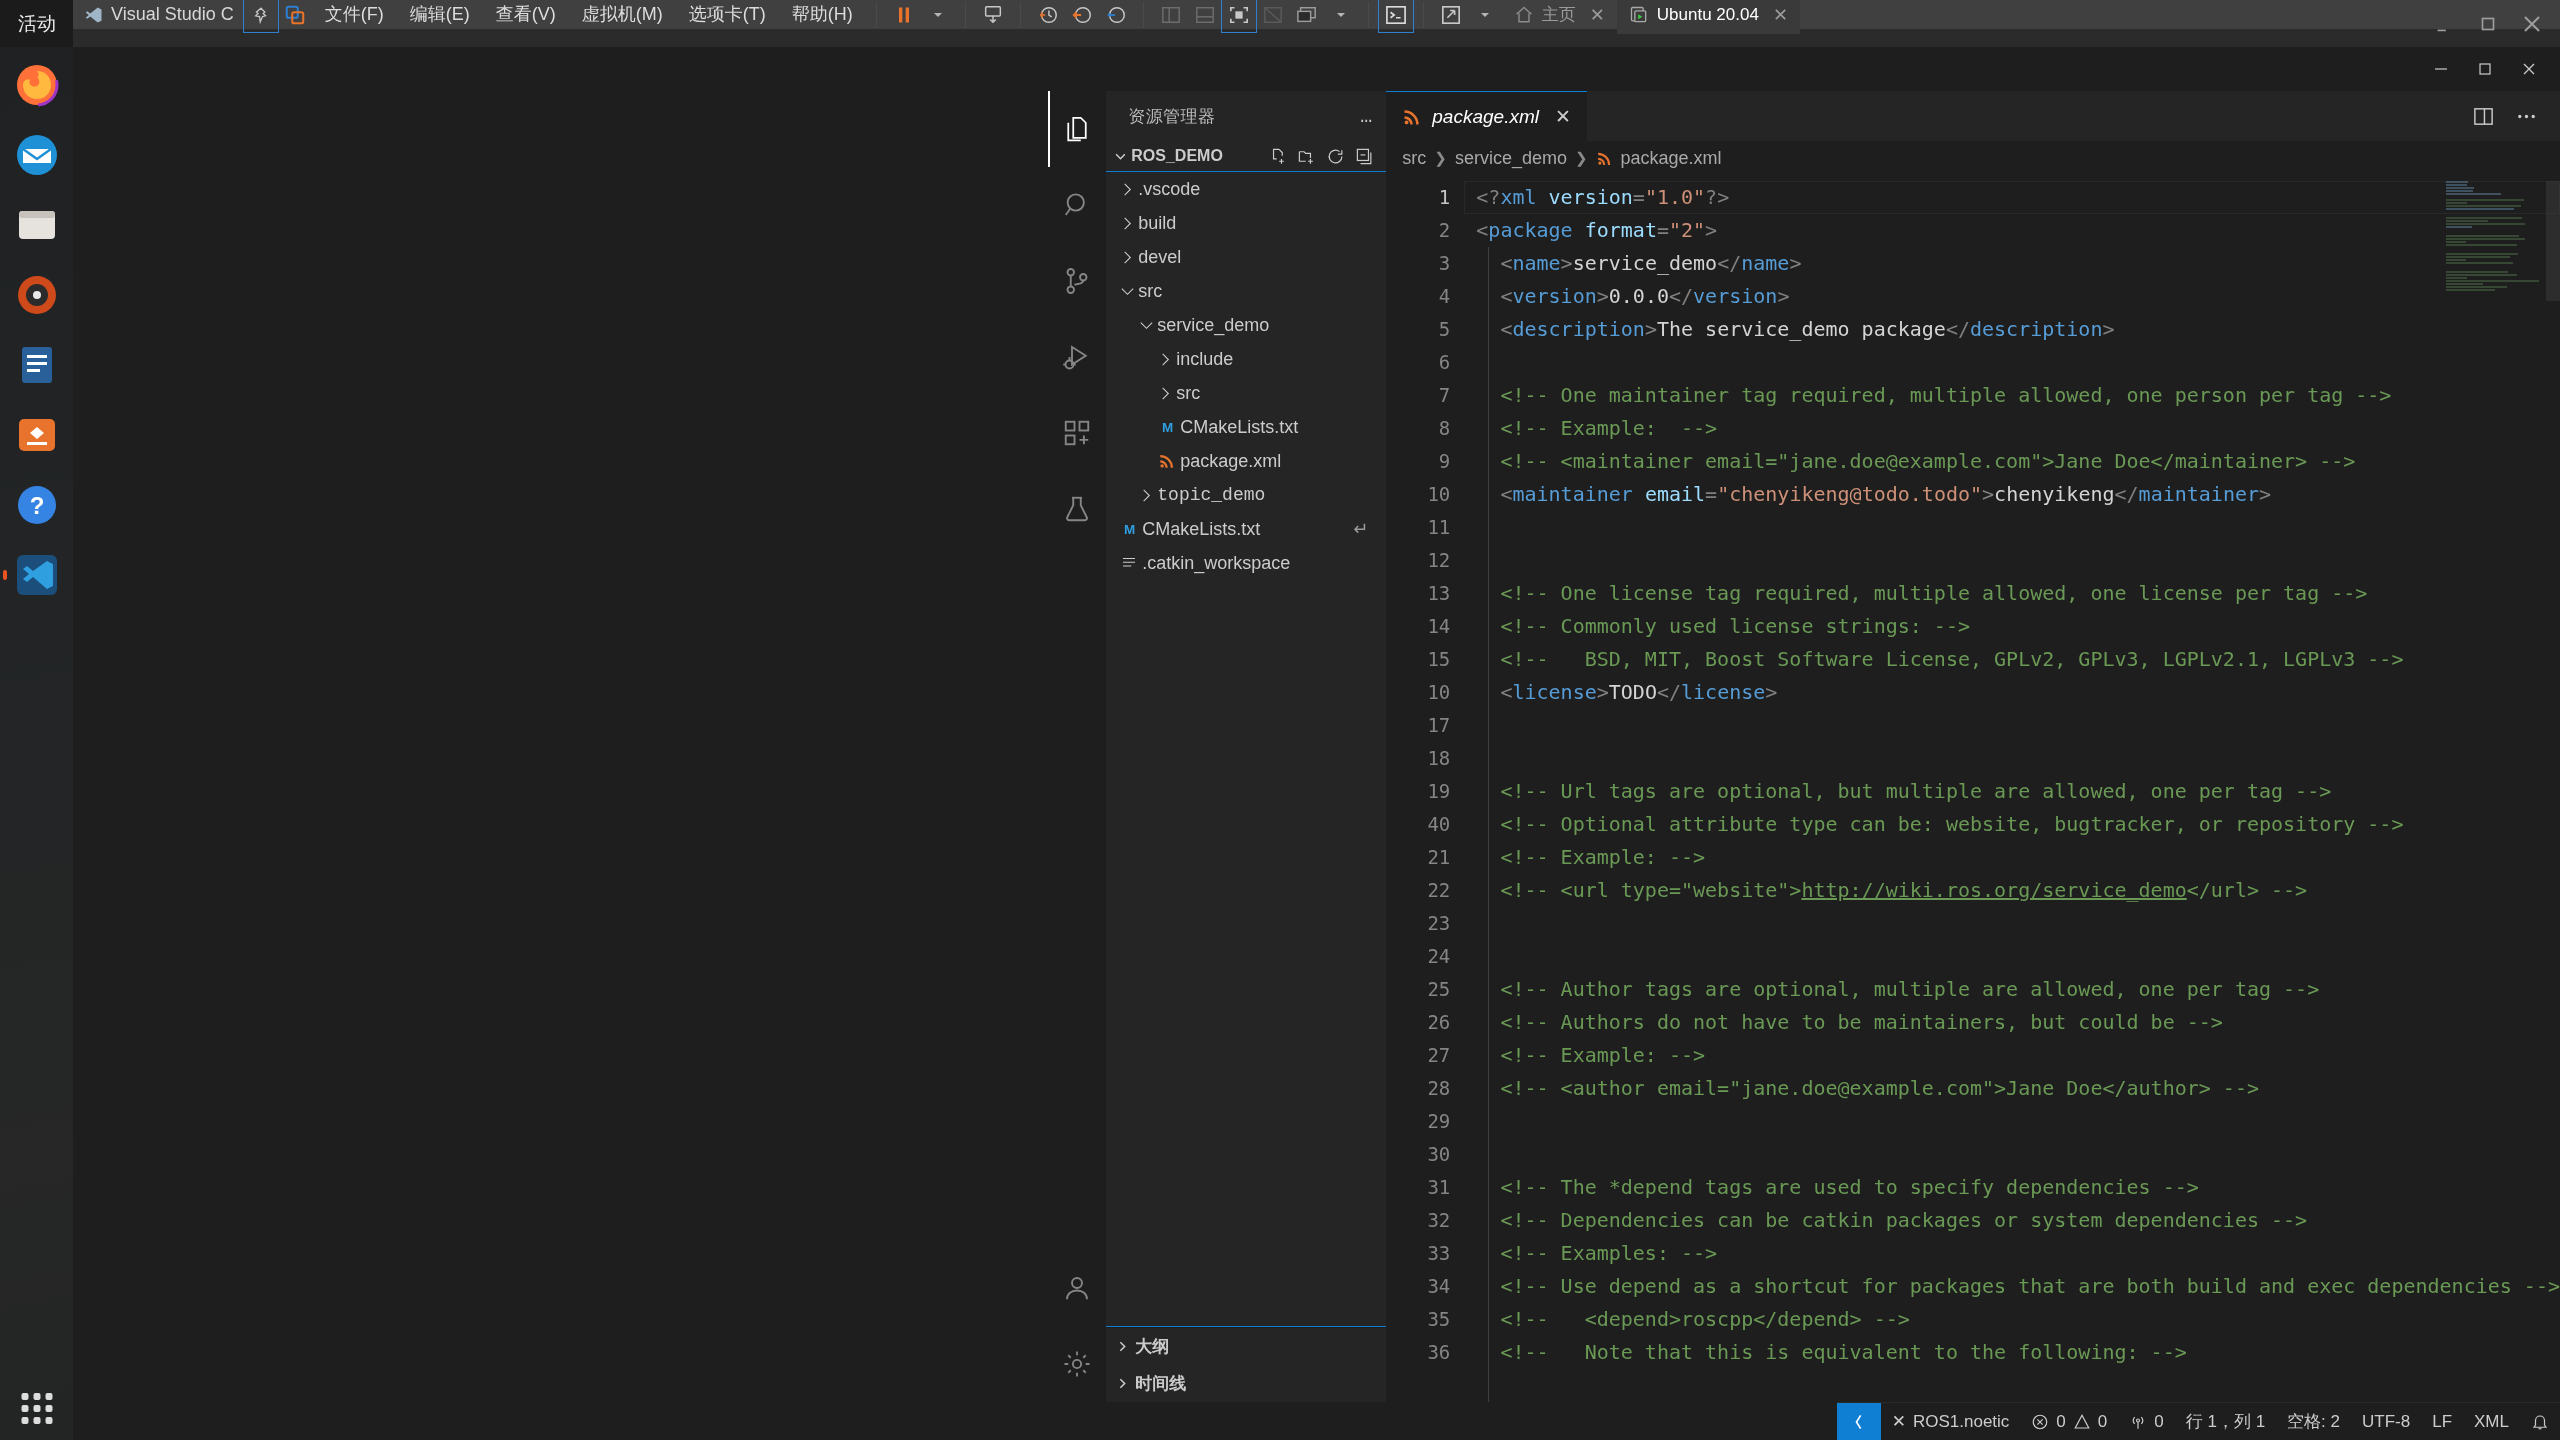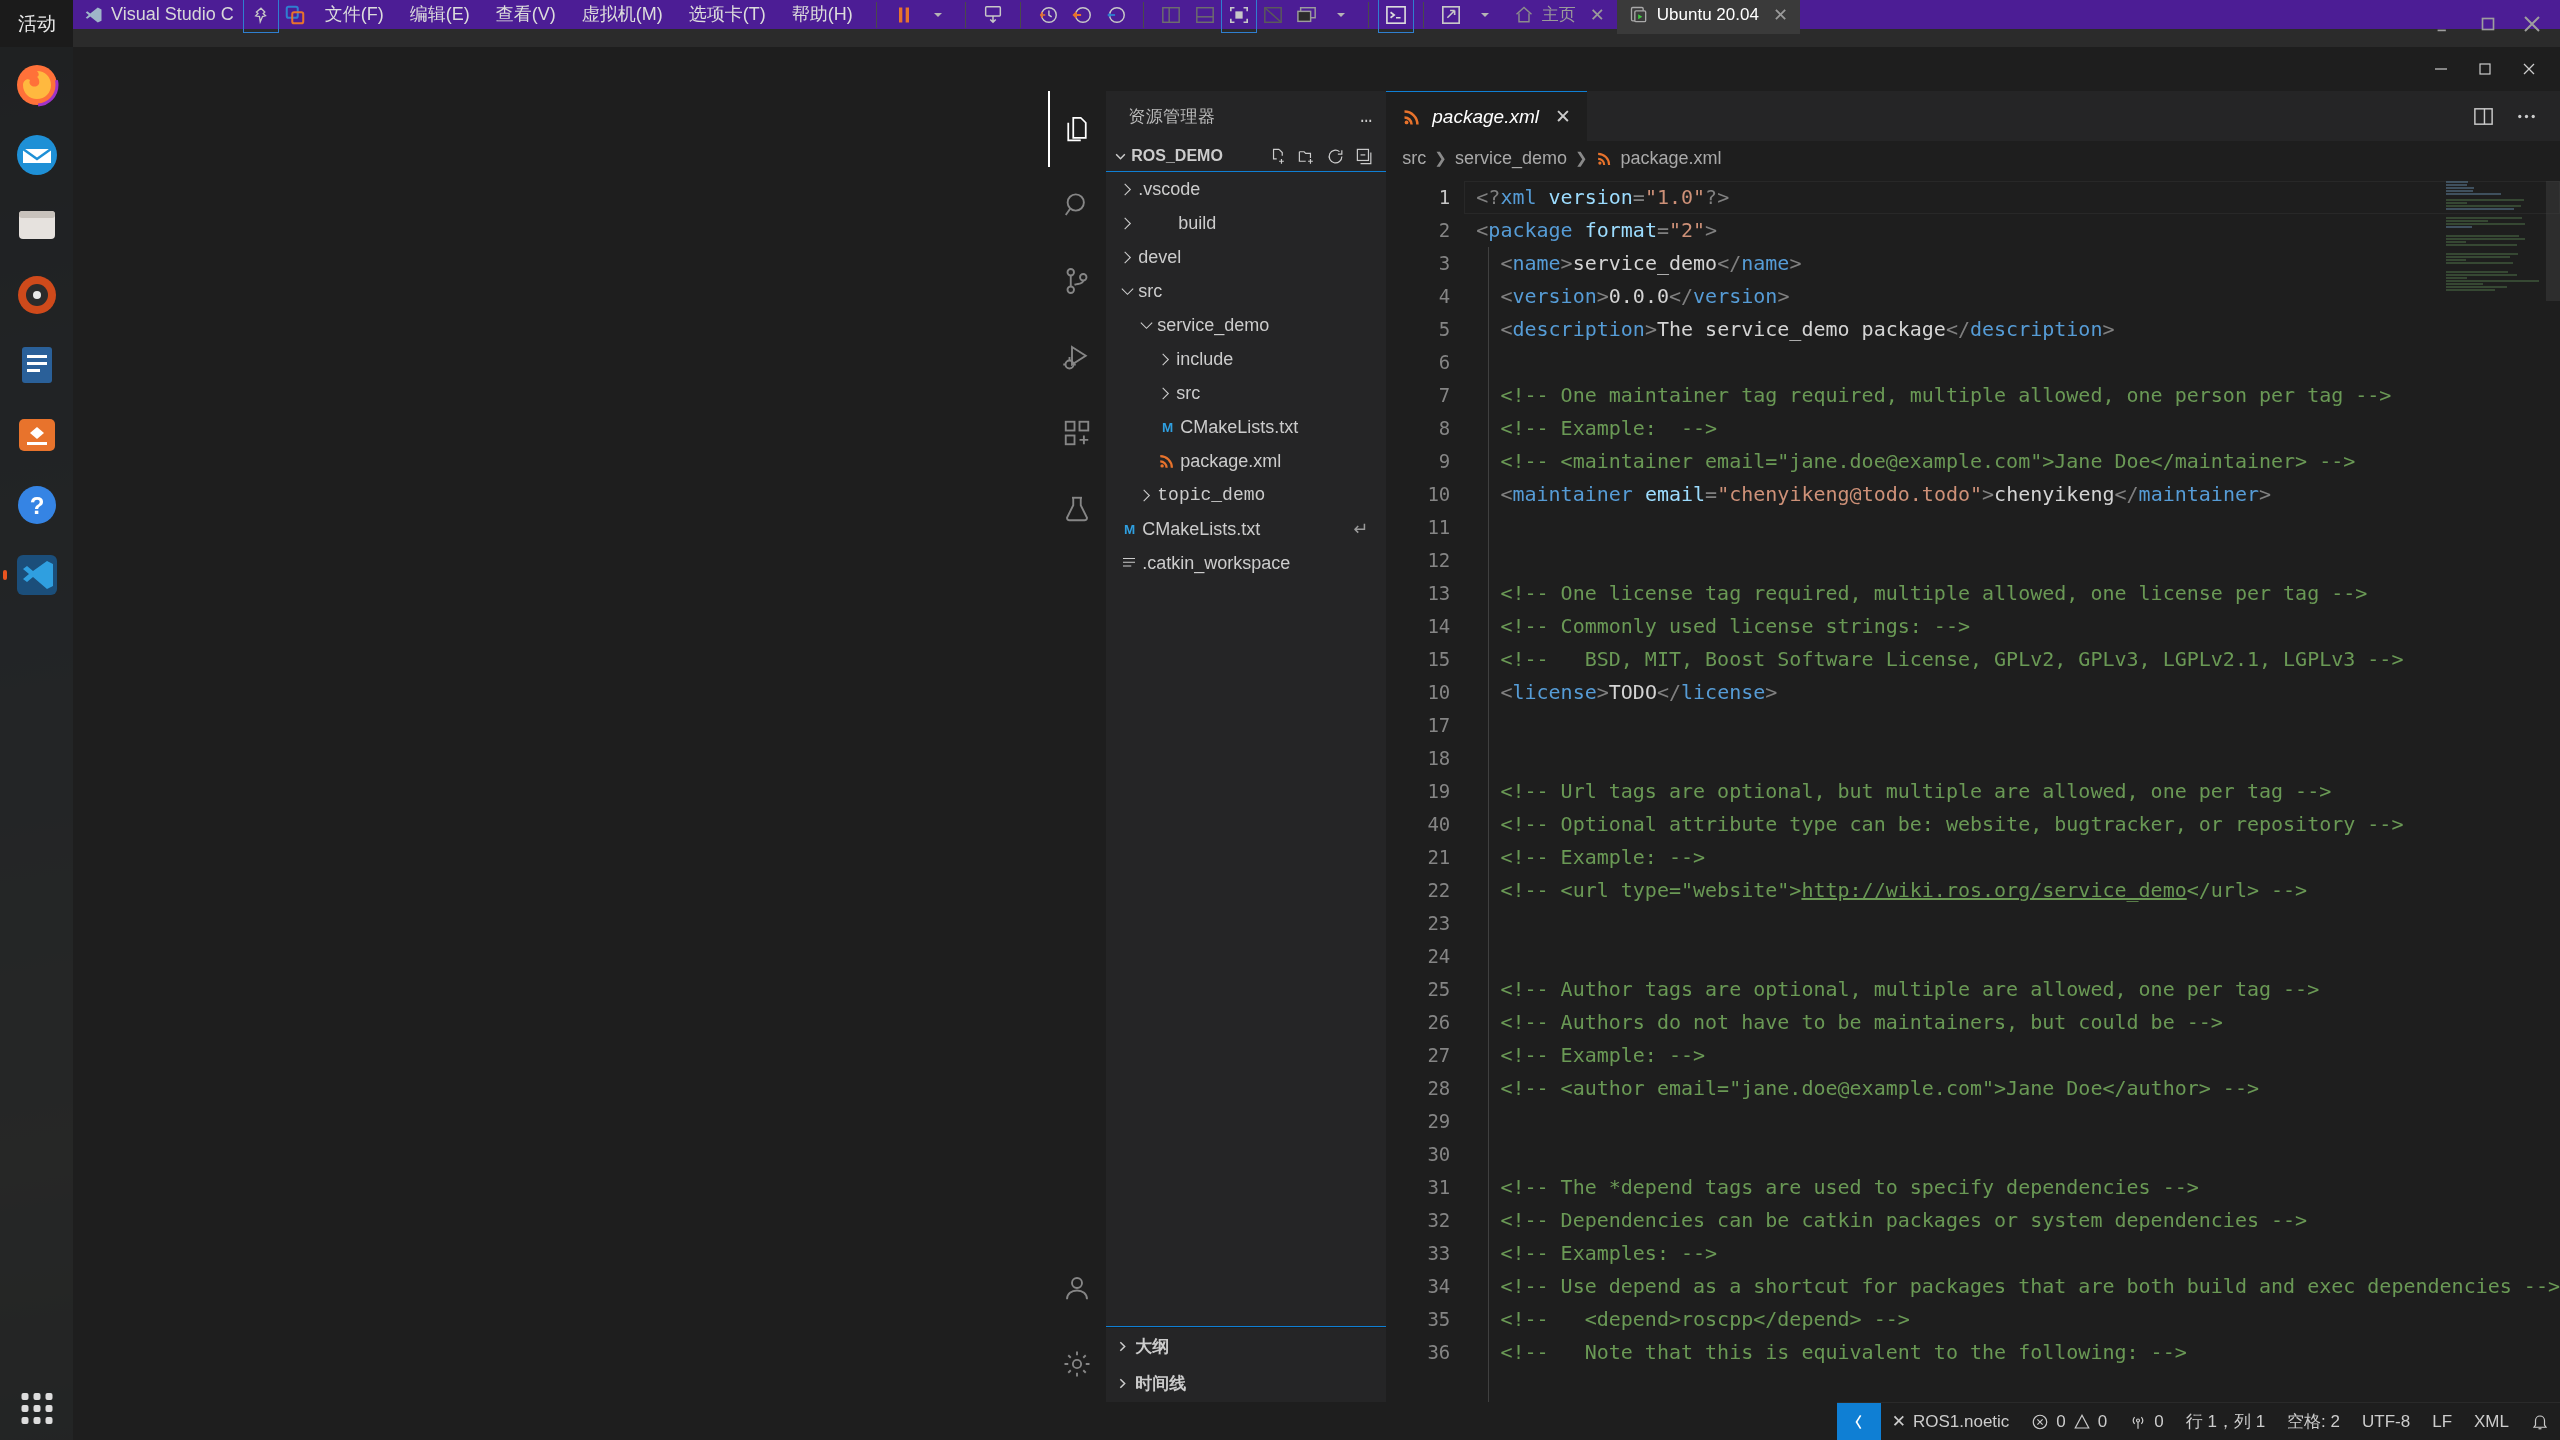--- a/index.html
+++ b/index.html
@@ -14,21 +14,21 @@
   
   #gnome-topbar { position:absolute; left:0; top:0; width:2560px; height:47px;
     background:#1b1b1b; color:#e6e6e6; font-size:19px; display:flex; align-items:center; z-index:40; }
   #gnome-activities { padding:0 16px 0 18px; font-size:19px; color:#e9e9e9; }
   #gnome-right { position:absolute; right:0; top:0; height:47px; display:flex; align-items:center; gap:18px; padding-right:20px; }
   .gnome-ind { display:flex; align-items:center; gap:6px; font-size:18px; color:#eee; }
 
   
   #vmware { position:absolute; left:73px; top:0; width:2487px; height:1440px;
     background:#2b2b2b; z-index:45; }
-  #vm-titlebar { height:29px; background:#4c1d95; display:flex; align-items:center;
+  #vm-titlebar { height:29px; background:#404040; display:flex; align-items:center;
     color:#d6d6d6; font-size:18px; position:relative; }
   #vm-appname { display:flex; align-items:center; gap:8px; padding:0 10px 0 12px; color:#d8d8d8; font-size:18px; }
   .vm-menu { padding:0 13px; font-size:18px; color:#dcdcdc; line-height:47px; }
   .vm-sep { width:1px; height:26px; background:#4a4a4a; margin:0 10px; }
   .vm-tbicon { width:34px; height:34px; display:flex; align-items:center; justify-content:center;
     color:#c8c8c8; }
   .vm-tbicon.boxed { outline:1px solid #2f7fd0; }
   .vm-tab { height:38px; display:flex; align-items:center; gap:8px; padding:0 12px; font-size:17px;
     color:#9a9a9a; }
   .vm-tab.active { background:#3a3a3a; color:#fff; }
@@ -458,21 +458,21 @@
 
       <div id="tree">
           <div class="row" style="padding-left: 10px;">
             <span class="chev">
               <svg width="17" height="17" viewBox="0 0 24 24" fill="none" stroke="#ccc" stroke-width="1.5">
                 <path d="M8 4l8 8-8 8"></path>
               </svg>
             </span>
             <span>.vscode</span>
           </div>
-          <div class="row" style="padding-left: 10px; gap: 40px;">
+          <div class="row" style="padding-left: 10px;">
             <span class="chev">
               <svg width="17" height="17" viewBox="0 0 24 24" fill="none" stroke="#ccc" stroke-width="1.5">
                 <path d="M8 4l8 8-8 8"></path>
               </svg>
             </span>
             <span>build</span>
           </div>
           <div class="row" style="padding-left: 10px;">
             <span class="chev">
               <svg width="17" height="17" viewBox="0 0 24 24" fill="none" stroke="#ccc" stroke-width="1.5">

